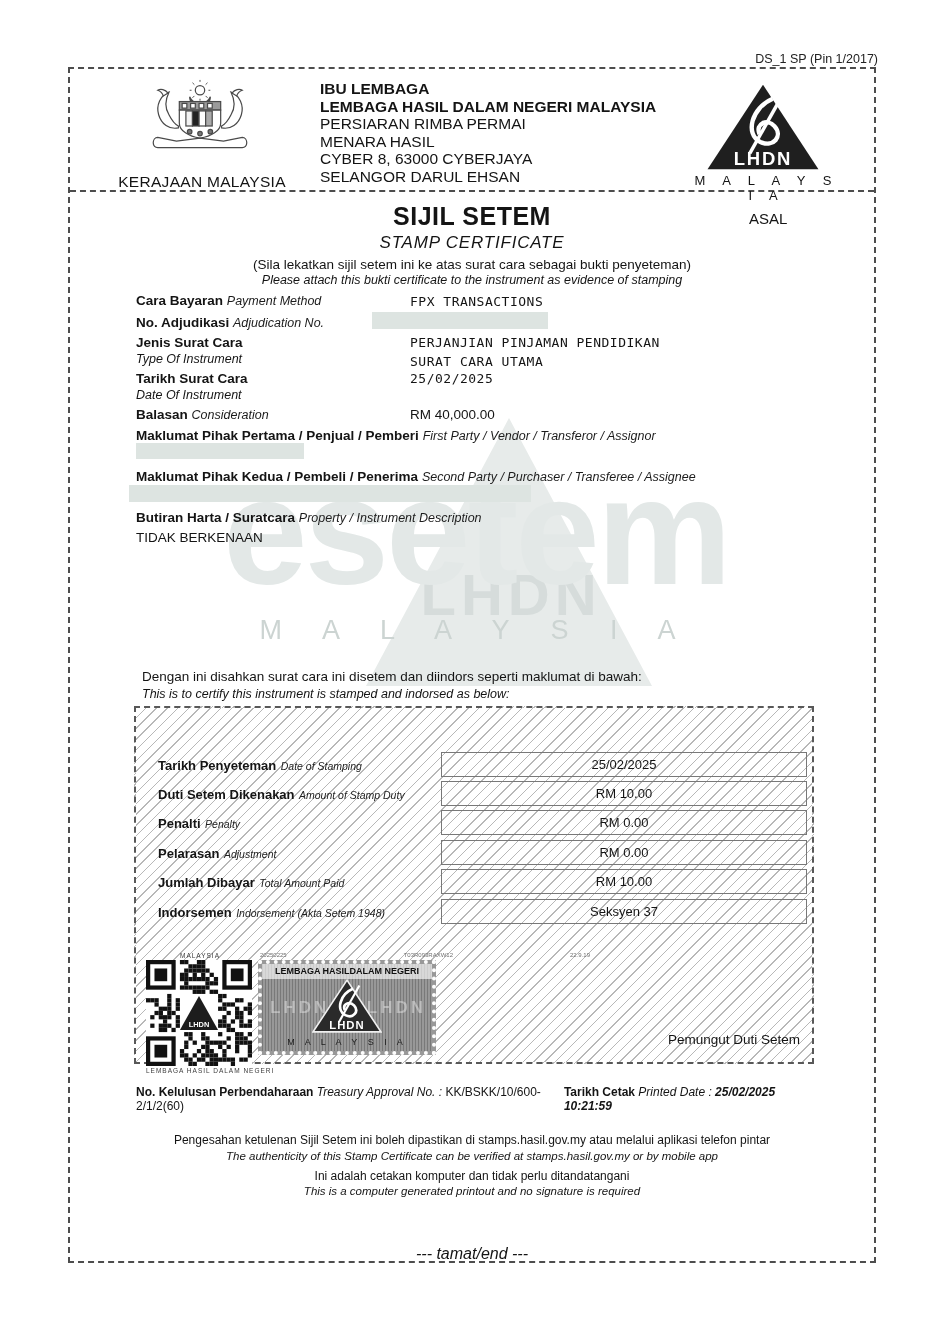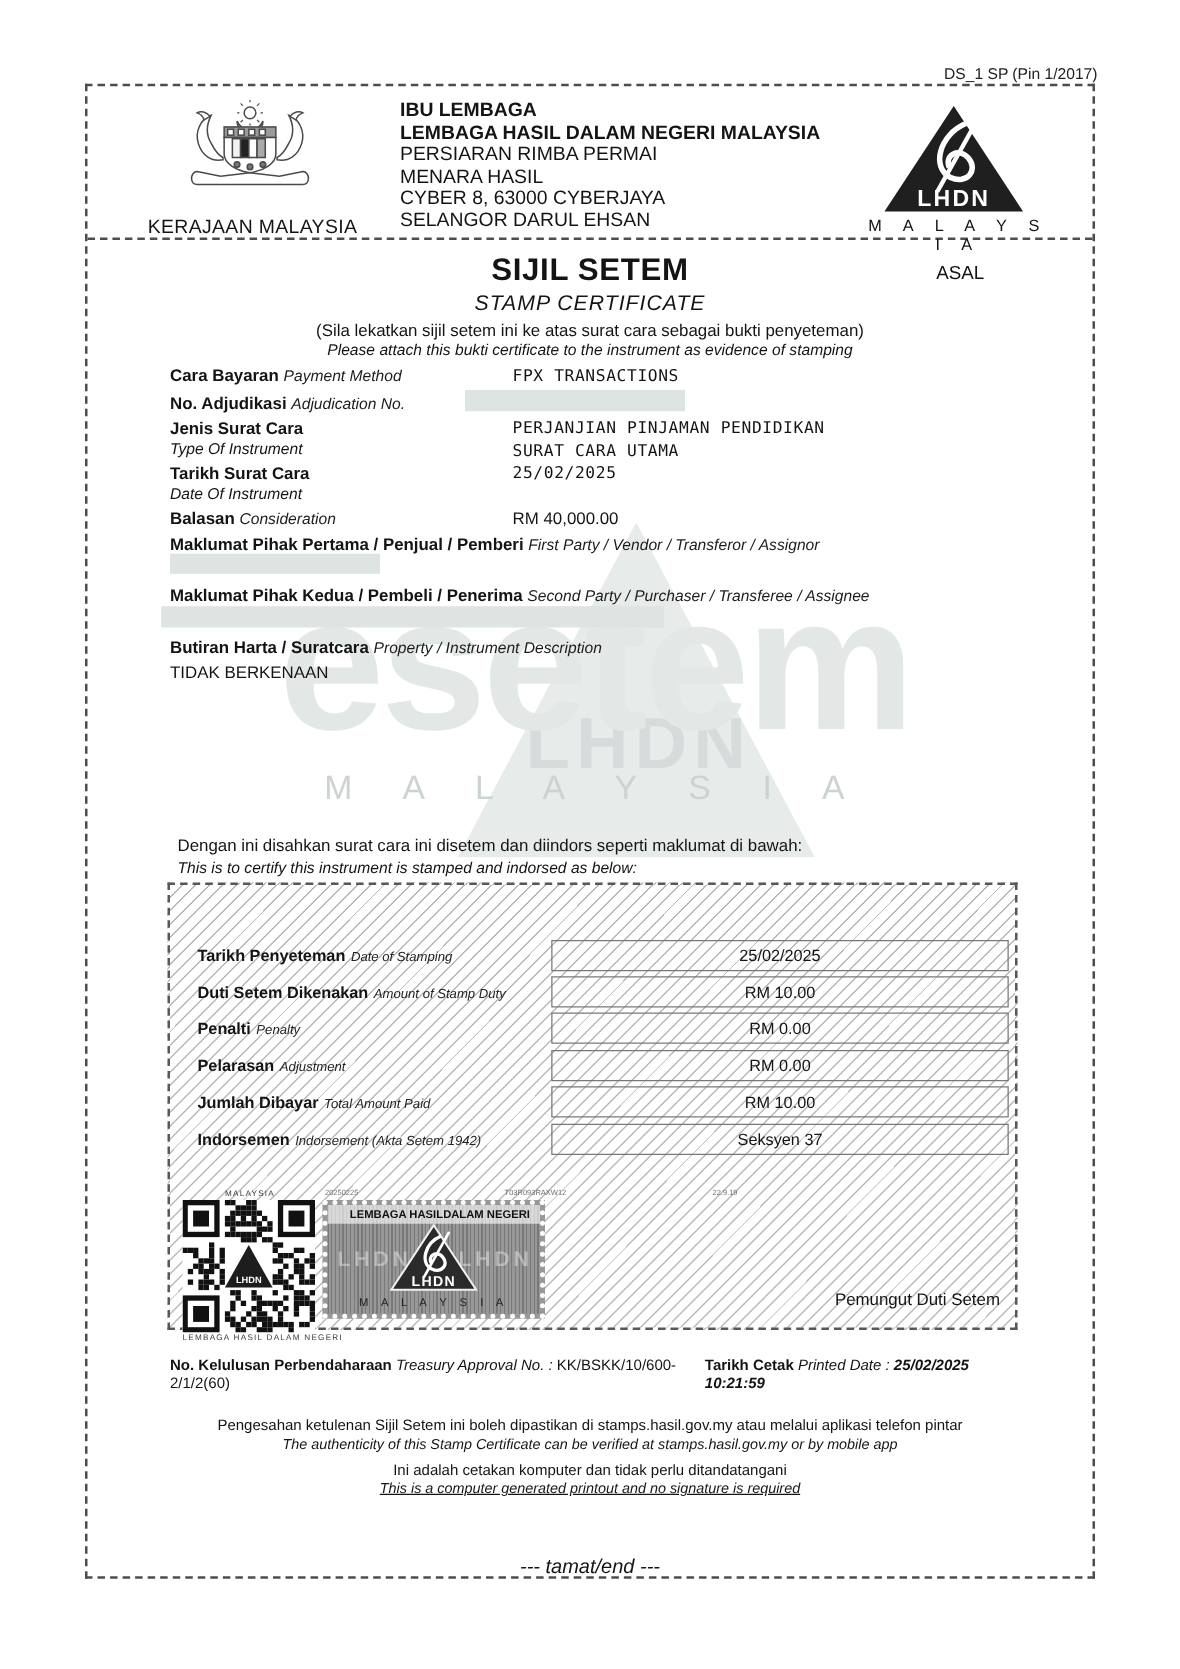--- a/index.html
+++ b/index.html
@@ -76,38 +76,38 @@
   .qr-wrap { position:absolute; left:10px; top:244px; width:108px; text-align:center; }
   .qr-cap { font-size:6.5px; color:#3b3b3b; letter-spacing:1px; line-height:7px; white-space:nowrap; }
   .qr-svg { width:106px; height:106px; display:block; background:#fff; margin:1px 0; }
 
   
   .stamp { position:absolute; left:122px; top:252px; width:178px; height:95px;
            background:#989898; border:4px dotted #fdfdfd; overflow:hidden; }
   .stamp::before { content:""; position:absolute; inset:0;
      background:repeating-linear-gradient(90deg, rgba(40,40,40,.28) 0 1px, transparent 1px 3px); }
   .stamp-strip { position:absolute; left:0; right:0; top:0; height:15px; background:rgba(255,255,255,.62);
-     display:flex; justify-content:flex-end; padding:2px 8px 0 8px; }
+     display:flex; justify-content:center; padding:2px 8px 0 8px; }
   .stamp-strip span { font-size:9px; font-weight:bold; color:#111; }
   .stamp-tri { position:absolute; left:50%; top:14px; transform:translateX(-50%); width:70px; height:56px; }
   .stamp-ghost { position:absolute; top:34px; font-size:17px; font-weight:bold; letter-spacing:3px; color:rgba(255,255,255,.38); }
   .stamp-ghost.gl { left:8px; } .stamp-ghost.gr { right:6px; }
   .stamp-country { position:absolute; left:0; right:0; bottom:4px; text-align:center; font-size:9px; letter-spacing:4px; color:#1d1d1d; }
   .micro { position:absolute; left:124px; top:244px; width:330px; font-size:6px; color:#6f6f6f; display:flex; justify-content:space-between; }
   .signoff { position:absolute; right:12px; top:324px; font-size:13.5px; }
 
   
   .approval { position:absolute; left:66px; top:1016px; right:62px; display:flex; justify-content:space-between; font-size:12px; }
   .approval .bms { font-weight:bold; }
   .approval .ien { font-style:italic; }
   .approval .bi  { font-weight:bold; font-style:italic; }
   .v1 { position:absolute; top:1064px; left:0; right:0; text-align:center; font-size:12px; }
   .v2 { position:absolute; top:1081px; left:0; right:0; text-align:center; font-size:11.5px; font-style:italic; }
   .v3 { position:absolute; top:1100px; left:0; right:0; text-align:center; font-size:12px; }
-  .v4 { position:absolute; top:1116px; left:0; right:0; text-align:center; font-size:11.5px; font-style:italic;text-decoration:underline; }
+  .v4 { position:absolute; top:1116px; left:0; right:0; text-align:center; font-size:11.5px; font-style:italic; }
   .endm { position:absolute; top:1176px; left:0; right:0; text-align:center; font-size:16px; font-style:italic; }
 </style>
 </head>
 <body>
 
 <div class="page">
   <div class="form-code">DS_1 SP (Pin 1/2017)</div>
 
   <div class="doc">
 
@@ -261,21 +261,21 @@
               <span class="d-val">RM 0.00</span>
             </div>
         </div>
         <div class="d-row" style="top:161px">
           <div class="d-lab"><span class="ms">Jumlah Dibayar</span> <span class="en">Total Amount Paid</span></div>
           <div class="d-valbox">
               <span class="d-val">RM 10.00</span>
             </div>
         </div>
         <div class="d-row" style="top:191px">
-          <div class="d-lab"><span class="ms">Indorsemen</span> <span class="en">Indorsement (Akta Setem 1942)</span></div>
+          <div class="d-lab"><span class="ms">Indorsemen</span> <span class="en">Indorsement (Akta Setem 1948)</span></div>
           <div class="d-valbox">
               <span class="d-val">Seksyen 37</span>
             </div>
         </div>
 
         <div class="qr-wrap">
           <div class="qr-cap">MALAYSIA</div>
           <svg id="qr-svg" class="qr-svg" viewBox="0 0 100 100">
               <rect x="32" y="0" width="4" height="4" fill="#111"></rect>
               <rect x="36" y="0" width="4" height="4" fill="#111"></rect>

